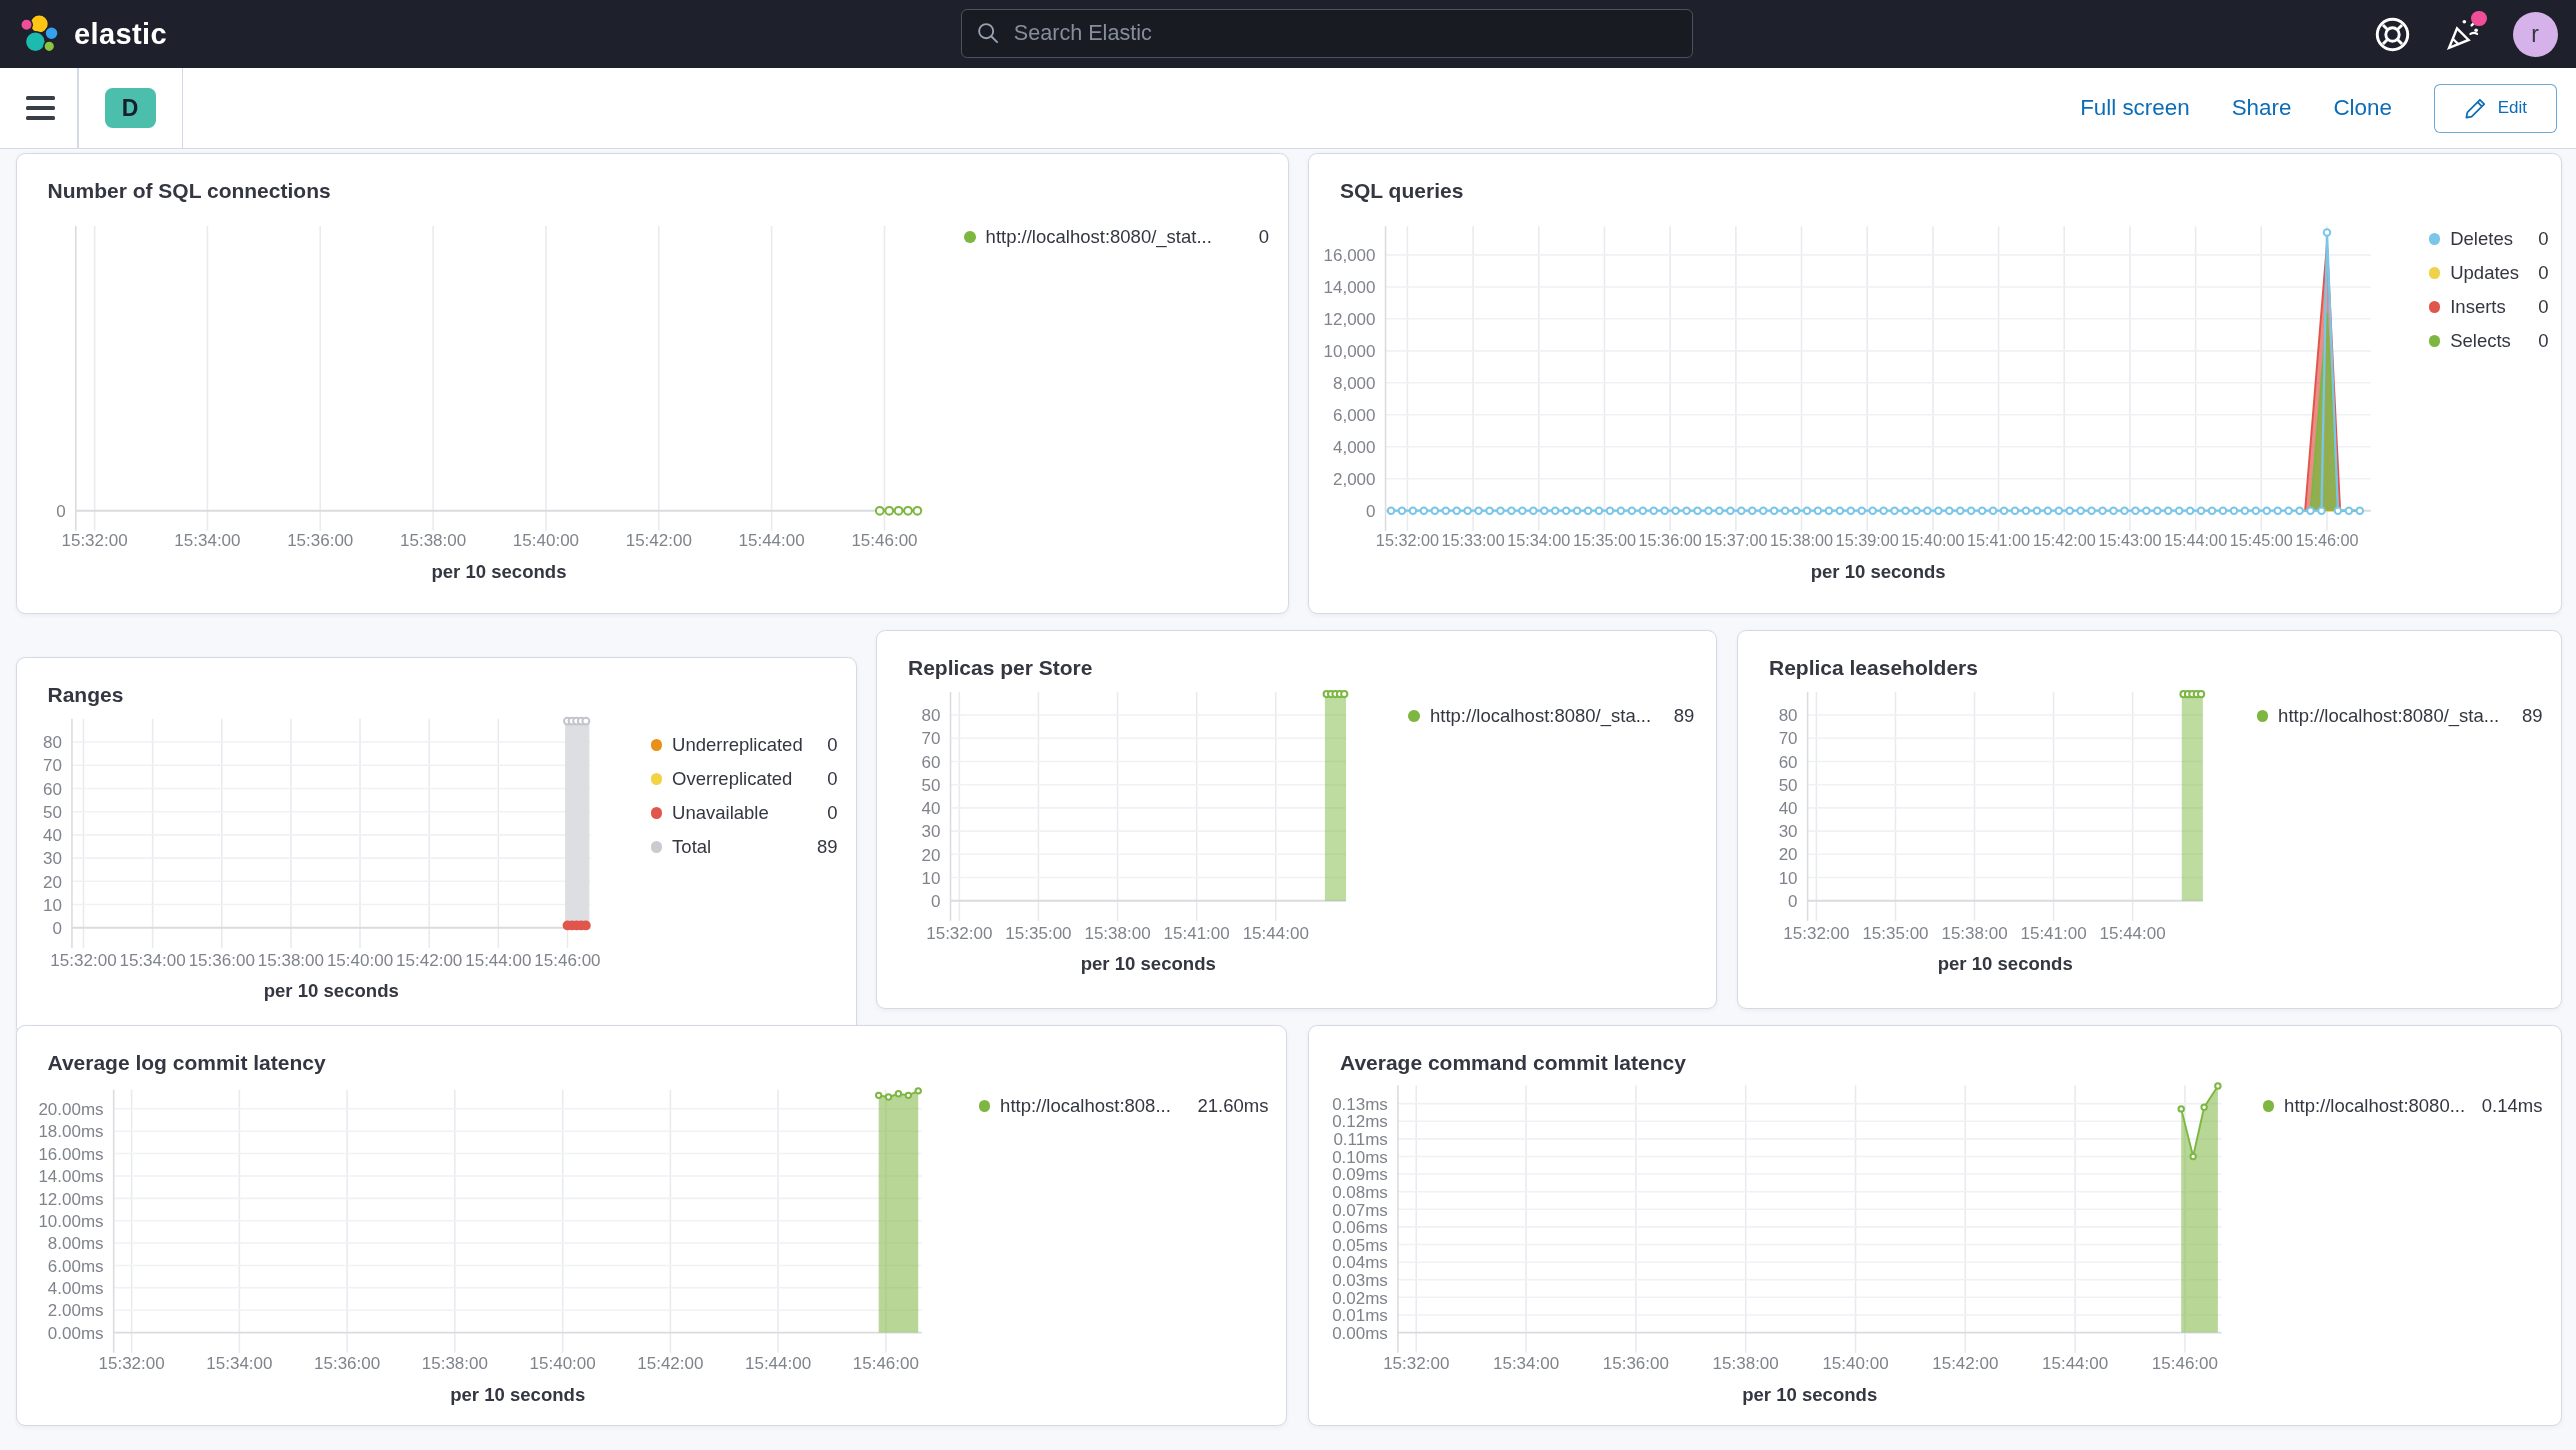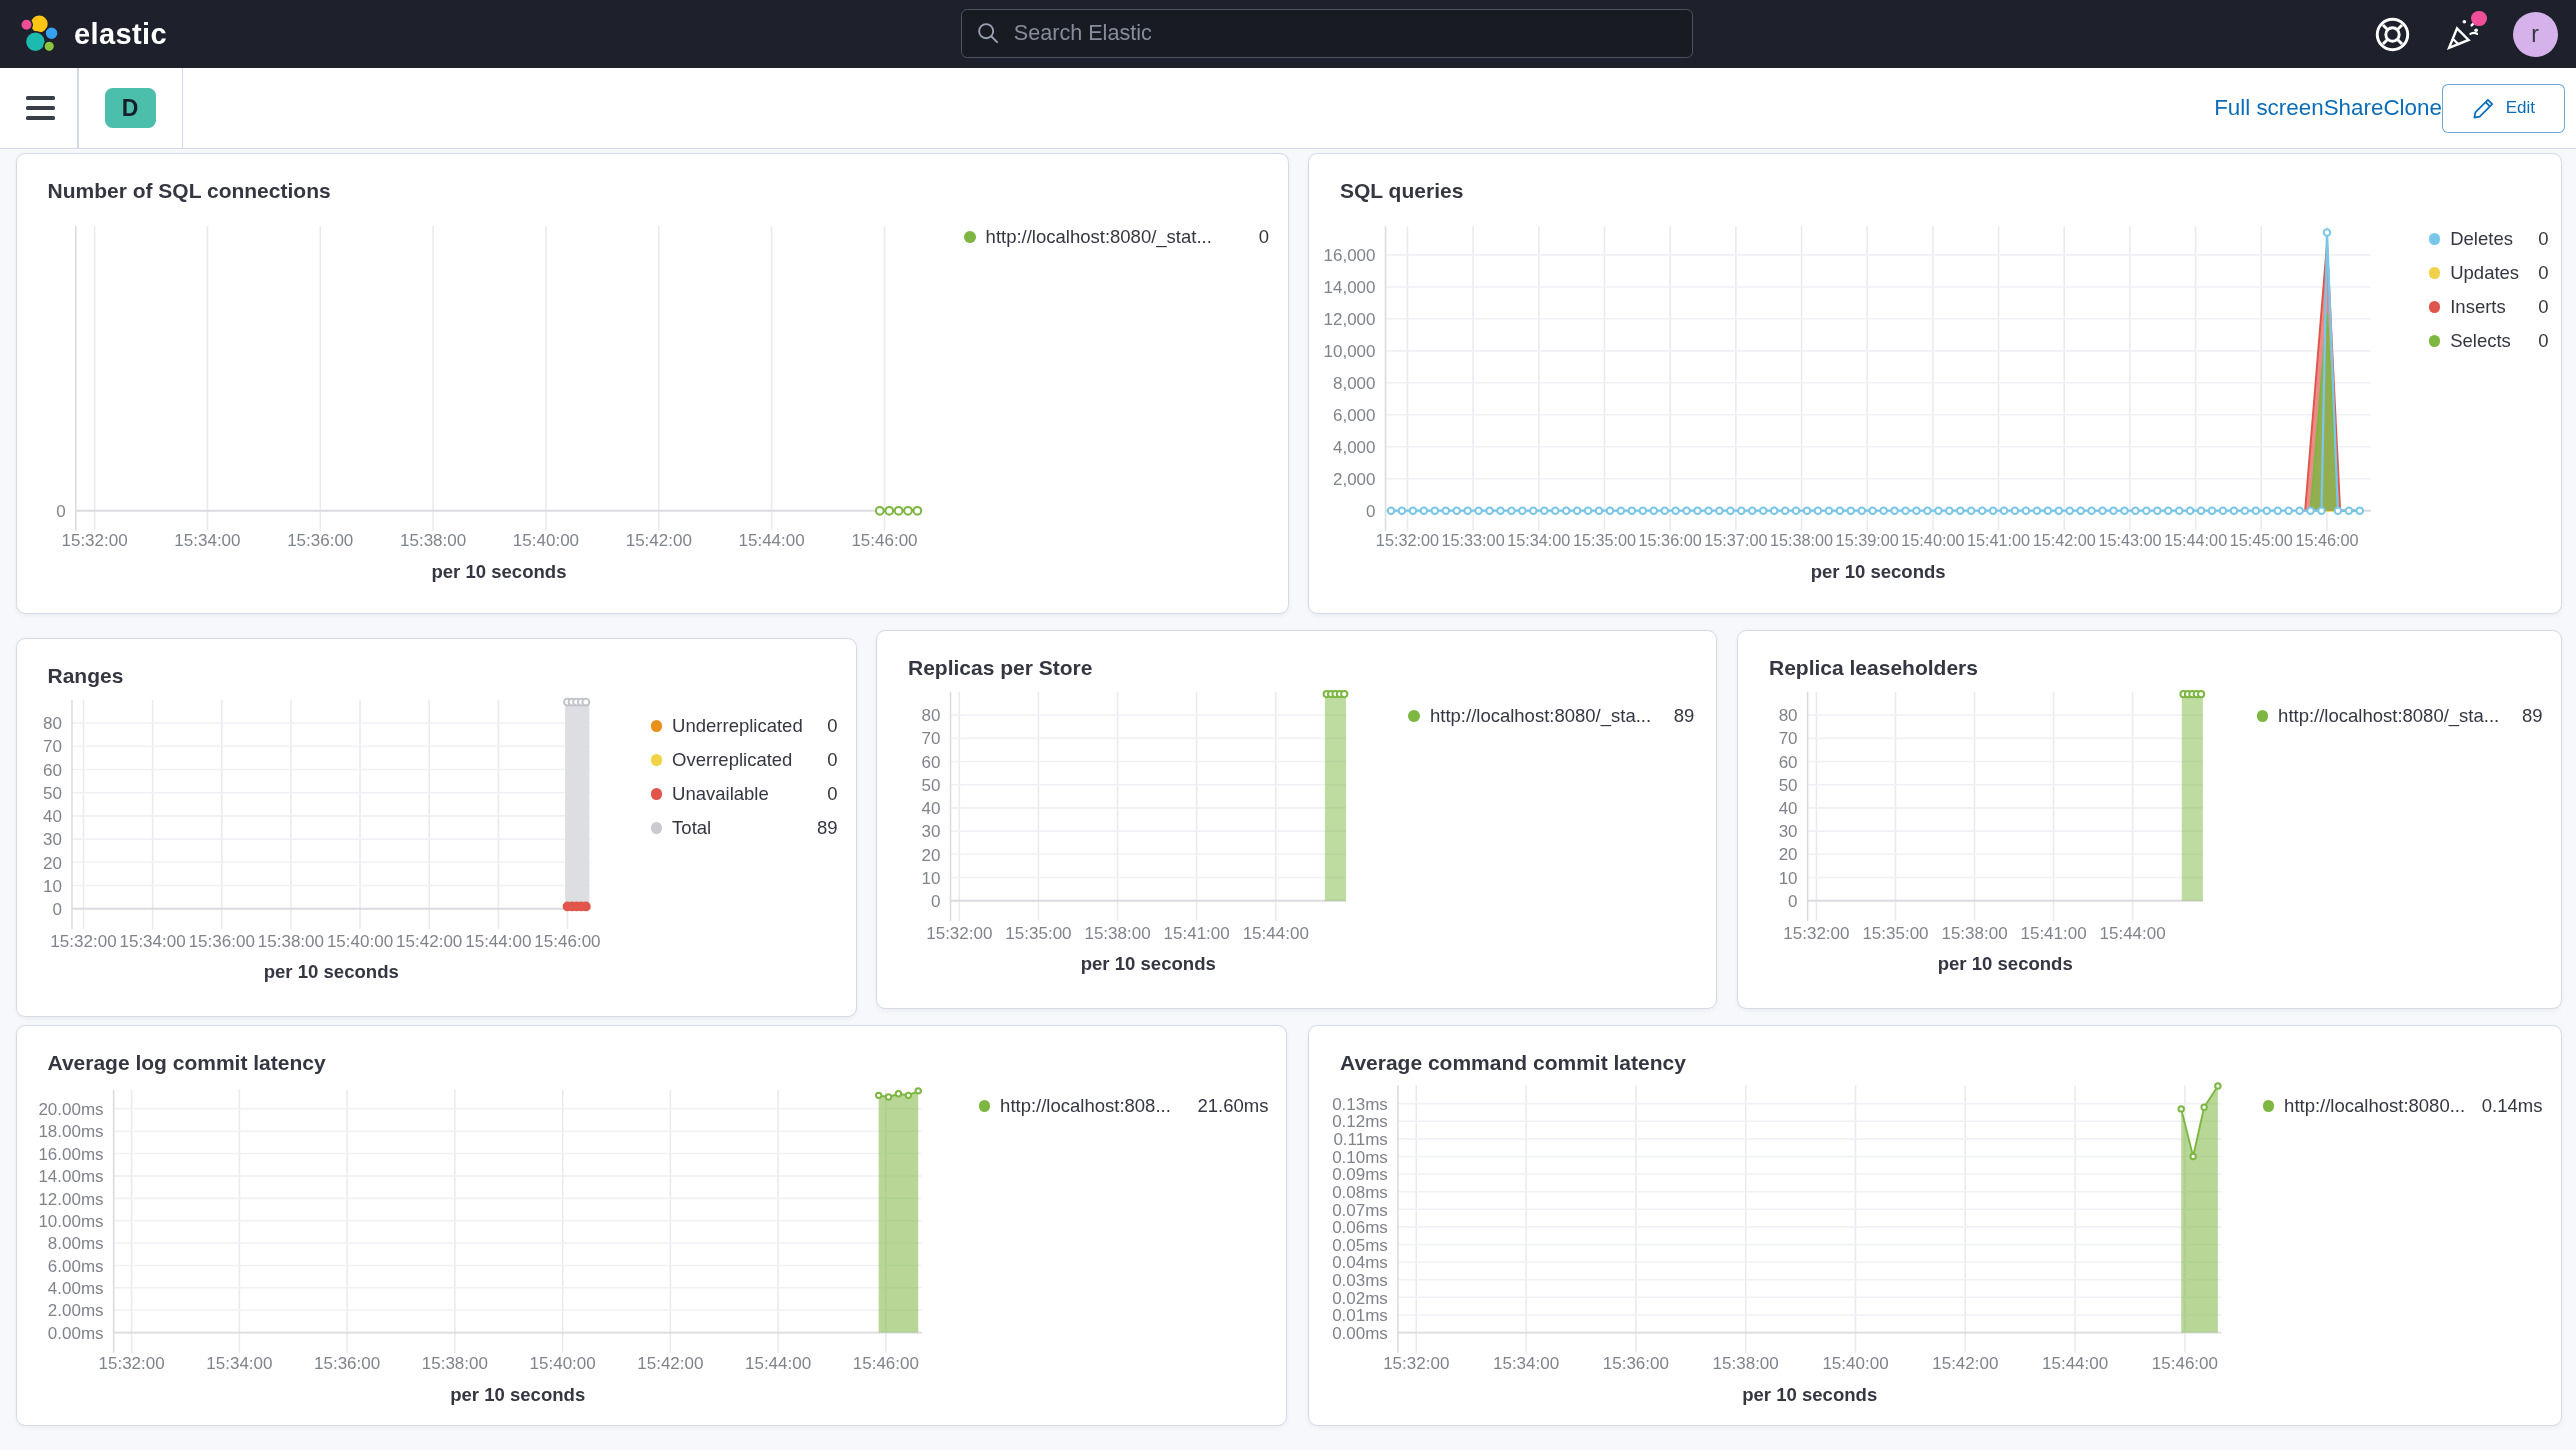--- a/index.html
+++ b/index.html
@@ -22,30 +22,30 @@
   .navbar{position:absolute;top:68px;left:0;width:100%;height:80px;background:#fff;border-bottom:1.5px solid #D3DAE6;display:flex;align-items:center;z-index:4;box-sizing:content-box;}
   .hamburger{width:77px;height:80px;display:flex;flex-direction:column;justify-content:center;gap:6.2px;padding:0 0 0 26px;background:none;border:none;cursor:pointer;box-sizing:border-box;}
   .hamburger span{display:block;width:29px;height:3.9px;background:#383E47;border-radius:1.5px;}
   .vdiv{width:1.5px;height:80px;background:#D3DAE6;}
   .spacebadge{margin:0 26px;width:51px;height:40px;border-radius:7.7px;background:#4CBEAC;color:#16202B;font-weight:700;font-size:23px;border:none;cursor:pointer;font-family:inherit;}
   .crumbs{display:flex;align-items:center;gap:14px;padding-left:26px;}
   .crumb{color:#69707D;font-size:21.6px;cursor:pointer;text-decoration:none;}
   .crumbsep{color:#C9D3E0;font-size:23px;}
   .crumbtitle{color:#1A1C21;font-size:22.4px;font-weight:600;}
   .chev{margin-left:6.2px;}
-  .navactions{margin-left:auto;display:flex;align-items:center;padding-right:11px;}
+  .navactions{margin-left:auto;display:flex;align-items:center;gap:42px;padding-right:19px;}
   .navactions a{color:#0B6CB8;font-size:22.4px;font-weight:500;cursor:pointer;text-decoration:none;white-space:nowrap;}
   .editbtn{display:flex;align-items:center;gap:10.8px;height:49px;padding:0 29px;border:1.5px solid rgba(11,108,184,.6);border-radius:6.2px;background:#fff;color:#0B6CB8;font-size:17px;font-weight:500;cursor:pointer;font-family:inherit;}
 
   
   .content{position:absolute;top:150px;left:0;width:100%;height:1301px;}
   .panel{position:absolute;background:#fff;border:1.5px solid #D3DAE6;border-radius:9.3px;box-shadow:0 1.5px 4.6px rgba(31,38,59,.05);box-sizing:border-box;}
   .p0{left:15.5px;top:3.1px;width:1273px;height:461px;}
   .p1{left:1308px;top:3.1px;width:1254px;height:461px;}
-  .p2{left:15.5px;top:488px;width:841px;height:379px;}
+  .p2{left:15.5px;top:507px;width:841px;height:379px;}
   .p3{left:876px;top:480px;width:841px;height:379px;}
   .p4{left:1737px;top:480px;width:825px;height:379px;}
   .p5{left:15.5px;top:875px;width:1271px;height:401px;}
   .p6{left:1308px;top:875px;width:1254px;height:401px;}
   .ptitle{position:absolute;left:14px;top:7.7px;margin:17px;font-size:21px;font-weight:700;color:#343741;}
   svg.chart{position:absolute;left:0;top:0;width:100%;height:100%;}
   svg.chart text{font-family:"Liberation Sans","DejaVu Sans",sans-serif;}
 
   
   .legend{position:absolute;display:flex;flex-direction:column;}

